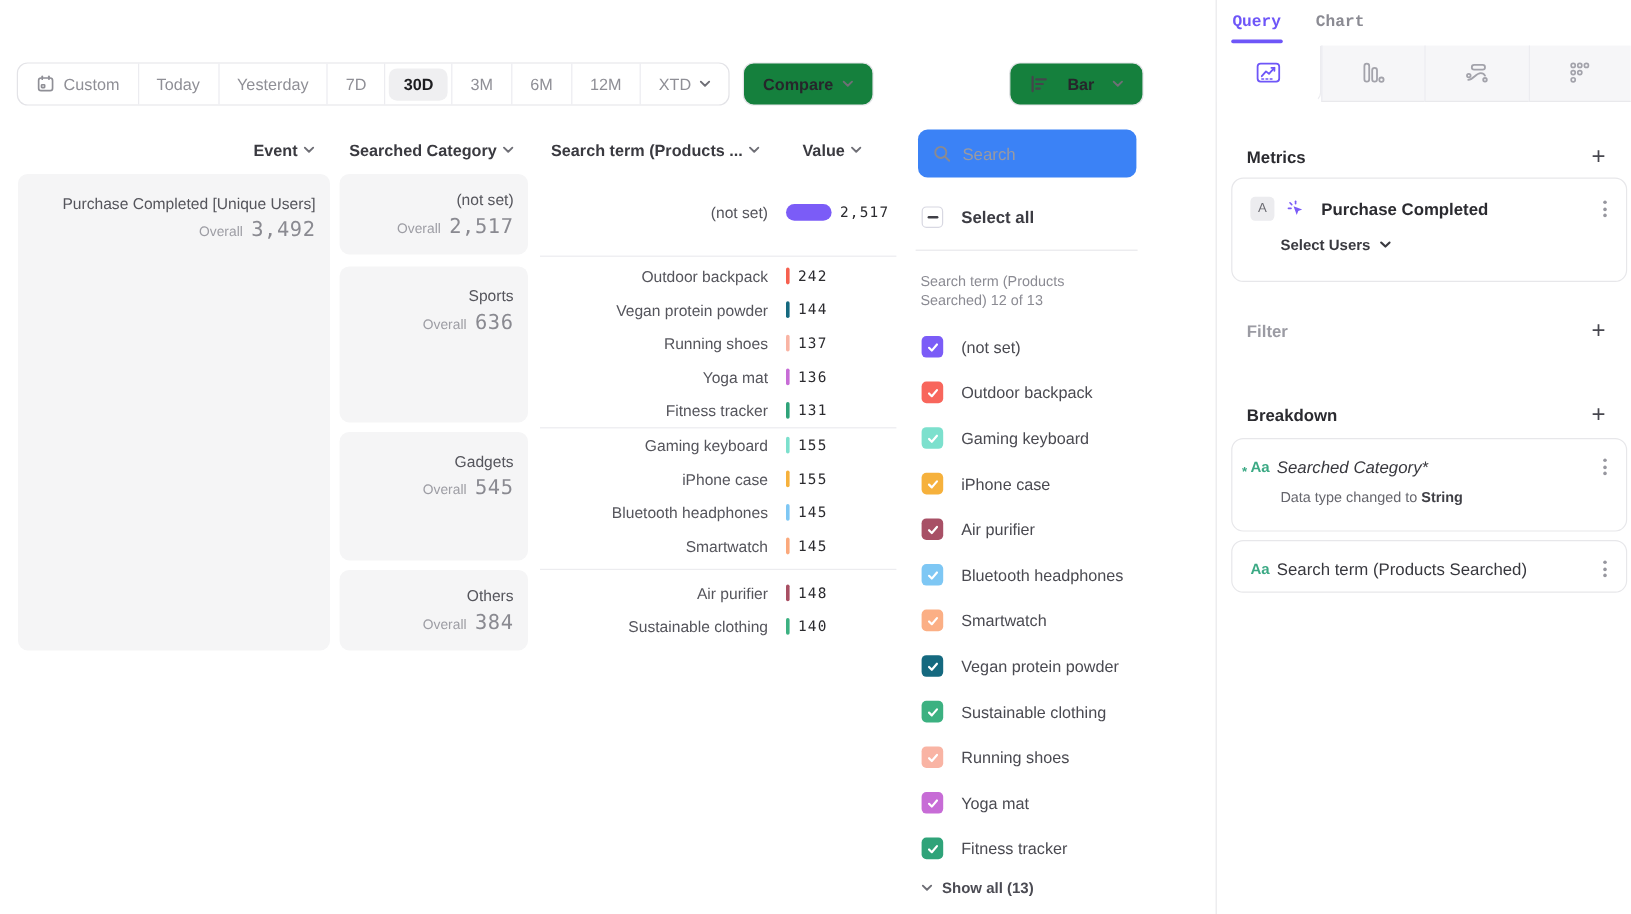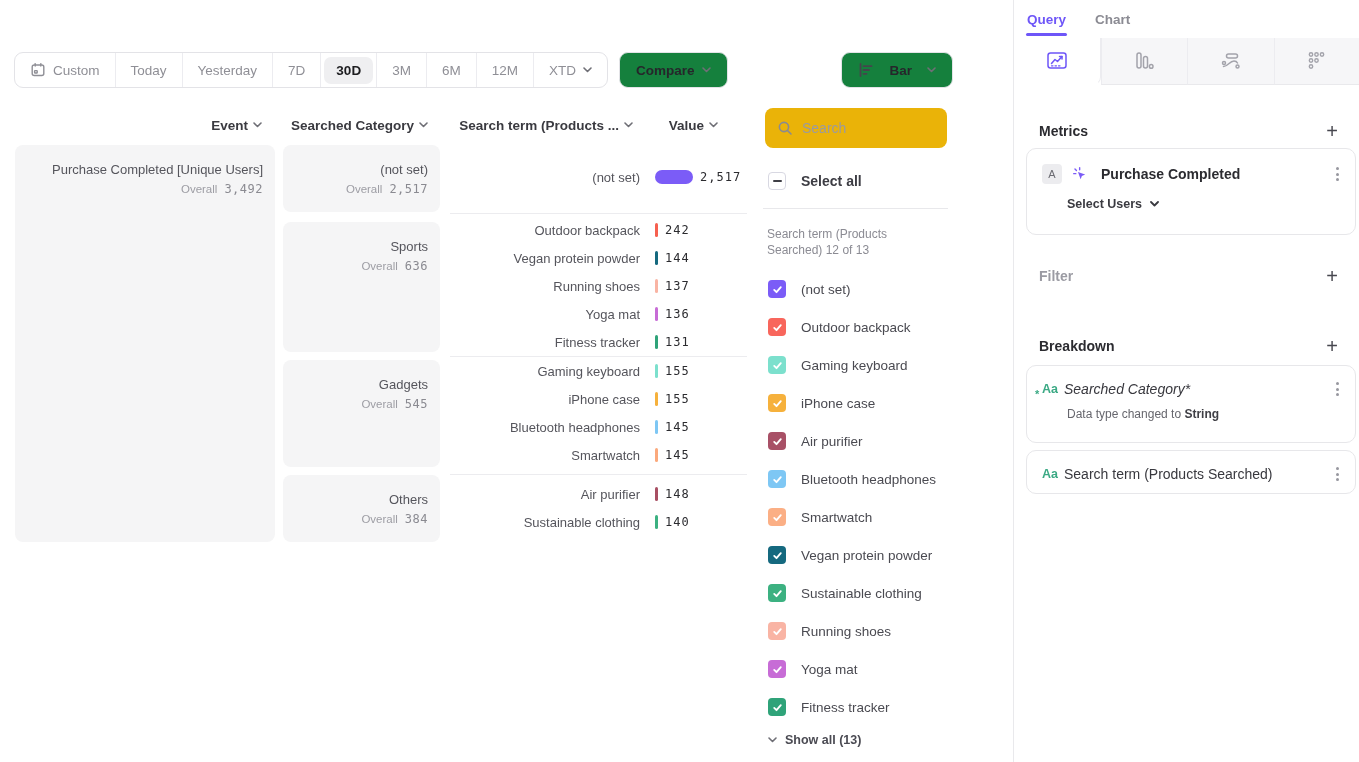--- a/index.html
+++ b/index.html
@@ -20,53 +20,53 @@
   .chev { width:9px; height:6px; }
   .chev path { stroke:#6f6f76; stroke-width:1.6; fill:none; stroke-linecap:round; stroke-linejoin:round; }
 
   
   .chart { position:absolute; left:0; top:0; width:755px; height:762px; }
   .hdr { position:absolute; top:117px; height:16px; display:flex; justify-content:flex-end; align-items:center; gap:5px; font-size:13.5px; font-weight:bold; color:#3a3a40; white-space:nowrap; }
   .card { position:absolute; background:#f5f5f6; border-radius:8px; }
   .event-card { left:15px; top:145px; width:260px; height:397px; padding:17px 12px 0 10px; text-align:right; }
   .ec-title { font-size:13px; color:#55555c; }
   .sub { margin-top:5px; font-size:11.5px; color:#9d9da4; }
-  .sub .num { font-family:"DejaVu Sans Mono", monospace; font-size:12px; color:#8a8a91; margin-left:7px; letter-spacing:0.5px; }
+  .sub .num { font-family:"DejaVu Sans Mono", monospace; font-size:17px; color:#8a8a91; margin-left:7px; letter-spacing:0.5px; }
   .cat-card { left:283px; width:157px; padding:0 12px; text-align:right; display:flex; flex-direction:column; justify-content:flex-start; }
   .cat-card.center { justify-content:center; }
   .cat-card .ct { font-size:13px; color:#55555c; }
   .crow { position:absolute; left:440px; width:312px; height:28px; display:flex; align-items:center; }
   .crow-label { width:200px; text-align:right; font-size:13px; color:#55555c; white-space:nowrap; }
   .crow-bar { margin-left:15px; height:14px; border-radius:7px; flex:none; }
   .crow-val { margin-left:7px; font-family:"DejaVu Sans Mono", monospace; font-size:12px; color:#2b2b2f; letter-spacing:1px; }
   .sep { position:absolute; left:450px; width:297px; height:1px; background:#ececef; }
 
   
   .legend { position:absolute; left:755px; top:0; width:258px; height:762px; }
-  .search-box { position:absolute; left:10px; top:108px; width:182px; height:40px; background:#eab308; border-radius:8px; display:flex; align-items:center; gap:9px; padding:0 12px; }
+  .search-box { position:absolute; left:10px; top:108px; width:182px; height:40px; background:#3b82f6; border-radius:8px; display:flex; align-items:center; gap:9px; padding:0 12px; }
   .search-box input { border:none; outline:none; background:transparent; font-family:inherit; font-size:14px; color:#3a3a40; width:120px; }
   .search-box input::placeholder { color:#9a9aa1; }
   .selall { position:absolute; left:13px; top:172px; display:flex; align-items:center; gap:15px; cursor:pointer; }
   .selall-box { width:18px; height:18px; border:1px solid #d8d8e2; border-radius:4px; background:#fff; display:flex; align-items:center; justify-content:center; }
   .selall-minus { width:9px; height:2px; background:#3f3f46; border-radius:1px; }
   .selall-label { font-size:14px; font-weight:bold; color:#3c3c43; }
   .ldiv { position:absolute; left:8px; top:208px; width:185px; height:1px; background:#e8e8eb; }
   .ltitle { position:absolute; left:12px; top:226px; width:175px; font-size:12px; line-height:16px; color:#8b8b93; }
   .litem { position:absolute; left:13px; display:flex; align-items:center; gap:15px; cursor:pointer; }
   .cbox { width:18px; height:18px; border-radius:4px; display:flex; align-items:center; justify-content:center; flex:none; }
   .cbox.dots { background-image:radial-gradient(rgba(255,255,255,0.5) 1px, transparent 1.2px); background-size:4.5px 4.5px; }
   .cbox svg { width:11px; height:11px; }
   .litem-label { font-size:13.5px; color:#4a4a51; white-space:nowrap; }
   .showall { position:absolute; left:13px; top:733px; display:flex; align-items:center; gap:8px; cursor:pointer; background:none; border:none; font-family:inherit; }
   .showall span { font-size:12.5px; font-weight:bold; color:#4b4b53; }
 
   
   .qpanel { position:absolute; left:1013px; top:0; width:346px; height:762px; border-left:1px solid #e9e9ec; background:#fff; }
   .qtabs { position:absolute; left:12px; top:8px; display:flex; gap:27px; }
-  .qtab { position:relative; background:none; border:none; font-family:Liberation Sans, sans-serif; font-size:13.5px; font-weight:bold; color:#8b8b93; cursor:pointer; padding:4px 1px 9px; }
+  .qtab { position:relative; background:none; border:none; font-family:Liberation Mono, monospace; font-size:13.5px; font-weight:bold; color:#8b8b93; cursor:pointer; padding:4px 1px 9px; }
   .qtab.active { color:#6e56f8; }
   .qtab.active::after { content:""; position:absolute; left:0; right:0; bottom:0; height:3px; background:#6e56f8; border-radius:2px; }
   .icontabs { position:absolute; left:0; top:38px; width:346px; height:47px; display:flex; }
   .itab { flex:1; display:flex; align-items:center; justify-content:center; background:#f6f6f8; border:none; border-left:1px solid #ececf0; border-bottom:1px solid #e9e9ec; cursor:pointer; }
   .itab:first-child { border-left:none; }
   .itab.active { background:#fff; border-bottom:1px solid transparent; border-bottom-right-radius:8px; border-right:1px solid #ececf0; }
   .itab svg { width:22px; height:22px; }
   .sec-head { position:absolute; left:25px; right:15px; display:flex; align-items:center; justify-content:space-between; }
   .sec-title { font-size:14px; font-weight:bold; color:#2b2b30; }
   .sec-title.muted { color:#9b9ba3; }

